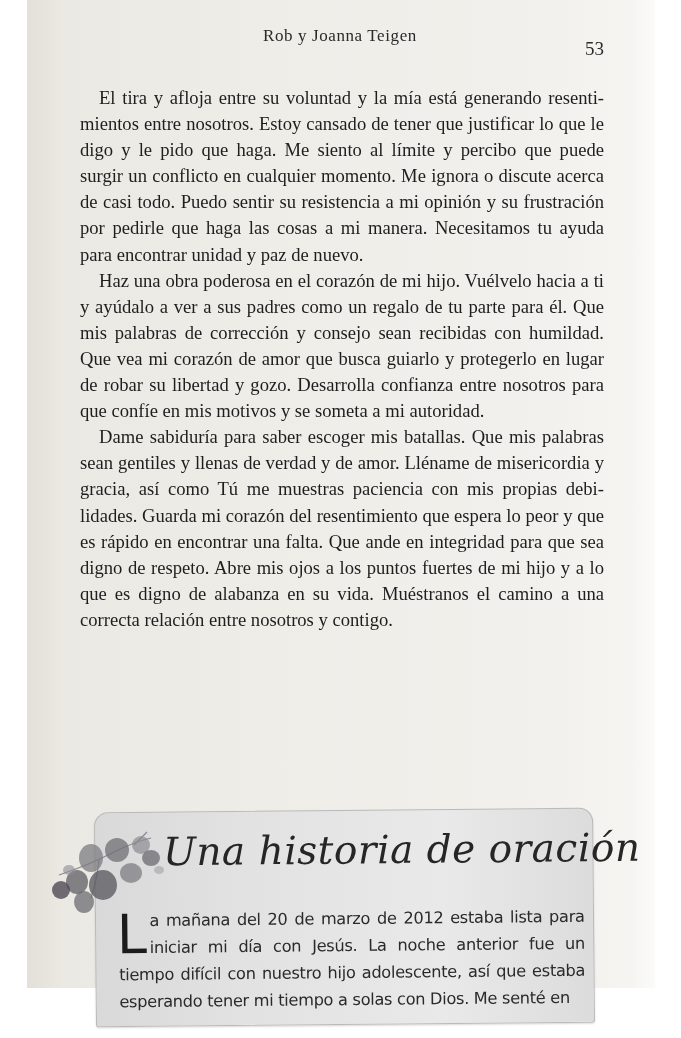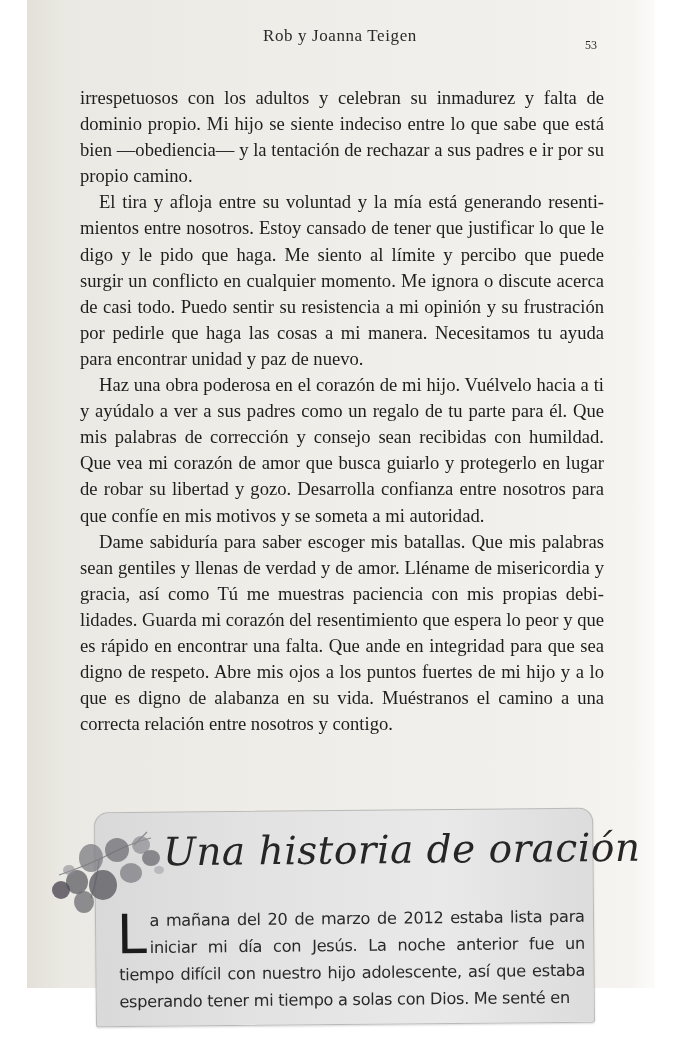--- a/index.html
+++ b/index.html
@@ -32,21 +32,21 @@
     .running-head .title {
       position: absolute;
       left: 236px;
       top: 0;
     }
     .page-number {
       position: absolute;
       left: 558px;
       top: 38px;
       font-family: "Liberation Serif", serif;
-      font-size: 12px;
+      font-size: 19px;
       color: #2a2a2a;
     }
     .body-text {
       position: absolute;
       left: 53px;
       top: 85px;
       width: 524px;
       font-family: "Liberation Serif", serif;
       font-size: 18.6px;
       line-height: 26.1px;
@@ -123,21 +123,20 @@
 <body>
 
 <div class="page">
 
   <div class="running-head">
     <span class="title">Rob y Joanna Teigen</span>
   </div>
   <div class="page-number">53</div>
 
   <div class="body-text">
-    <p class="first">irrespetuosos con los adultos y celebran su inmadurez y falta de dominio propio. Mi hijo se siente indeciso entre lo que sabe que está bien —obediencia— y la tentación de rechazar a sus padres e ir por su propio camino.</p>
     <p>El tira y afloja entre su voluntad y la mía está generando resenti­mientos entre nosotros. Estoy cansado de tener que justificar lo que le digo y le pido que haga. Me siento al límite y percibo que puede surgir un conflicto en cualquier momento. Me ignora o discute acerca de casi todo. Puedo sentir su resistencia a mi opinión y su frustración por pedirle que haga las cosas a mi manera. Necesita­mos tu ayuda para encontrar unidad y paz de nuevo.</p>
     <p>Haz una obra poderosa en el corazón de mi hijo. Vuélvelo hacia a ti y ayúdalo a ver a sus padres como un regalo de tu parte para él. Que mis palabras de corrección y consejo sean recibidas con humildad. Que vea mi corazón de amor que busca guiarlo y prote­gerlo en lugar de robar su libertad y gozo. Desarrolla confianza entre nosotros para que confíe en mis motivos y se someta a mi autoridad.</p>
     <p>Dame sabiduría para saber escoger mis batallas. Que mis palabras sean gentiles y llenas de verdad y de amor. Lléname de misericordia y gracia, así como Tú me muestras paciencia con mis propias debi­lidades. Guarda mi corazón del resentimiento que espera lo peor y que es rápido en encontrar una falta. Que ande en integridad para que sea digno de respeto. Abre mis ojos a los puntos fuertes de mi hijo y a lo que es digno de alabanza en su vida. Muéstranos el camino a una correcta relación entre nosotros y contigo.</p>
   </div>
 
   <div class="story-box"></div>
 
   <svg class="leaf-decor" viewBox="0 0 130 95" xmlns="http://www.w3.org/2000/svg">
     <g stroke="#8a8a8f" stroke-width="1.2" fill="none">
       <path d="M20 55 Q50 45 75 32 Q95 22 112 18"></path>

